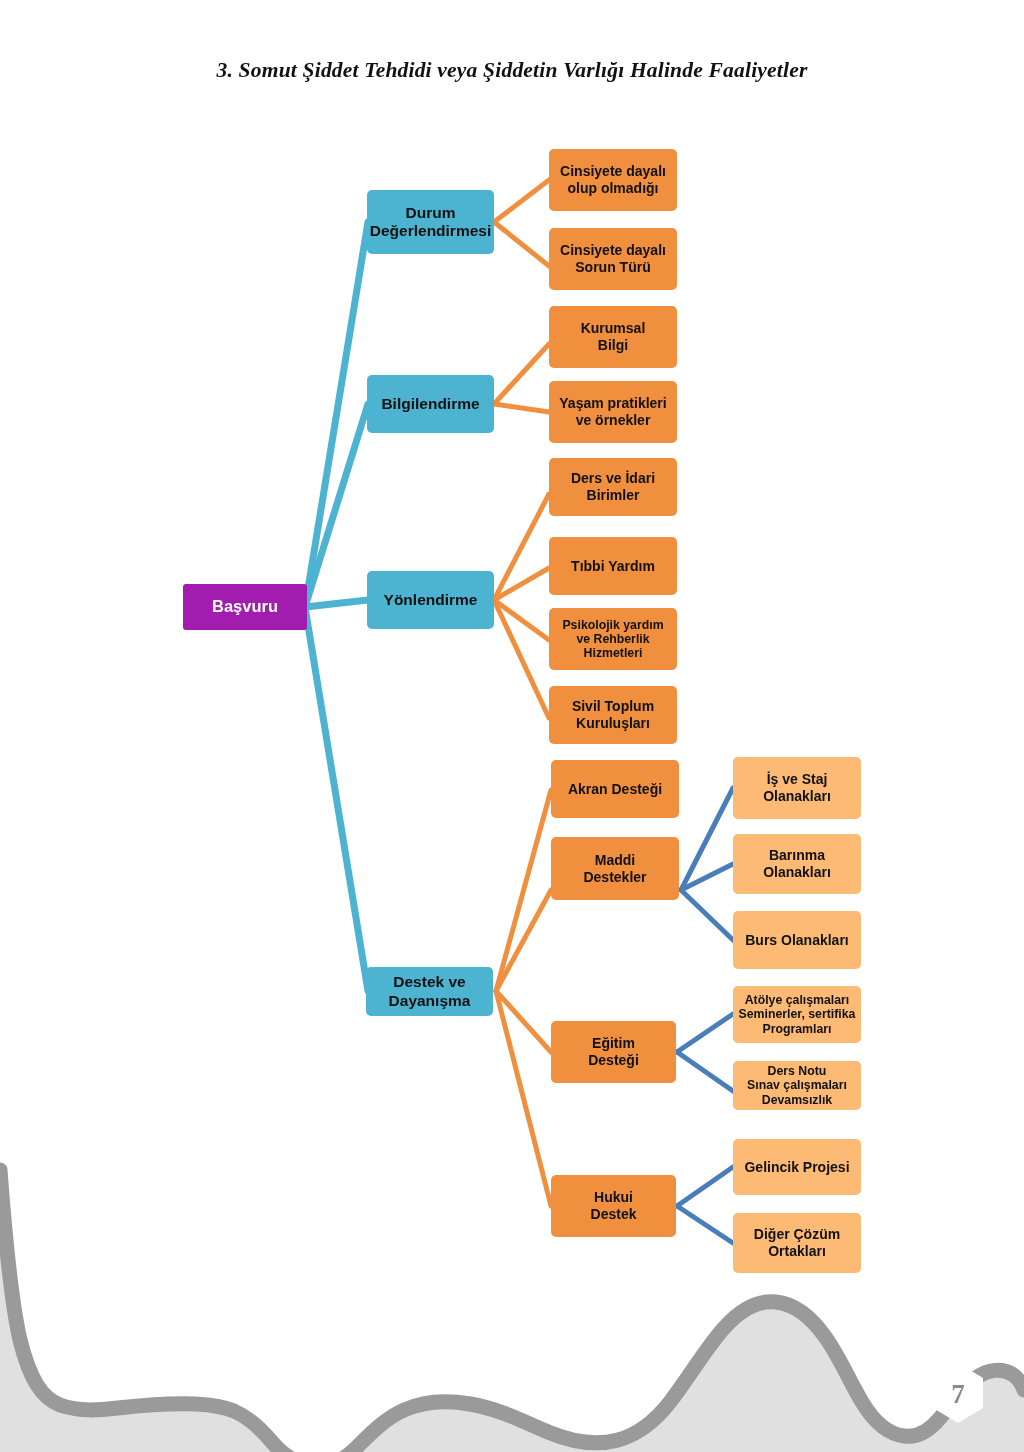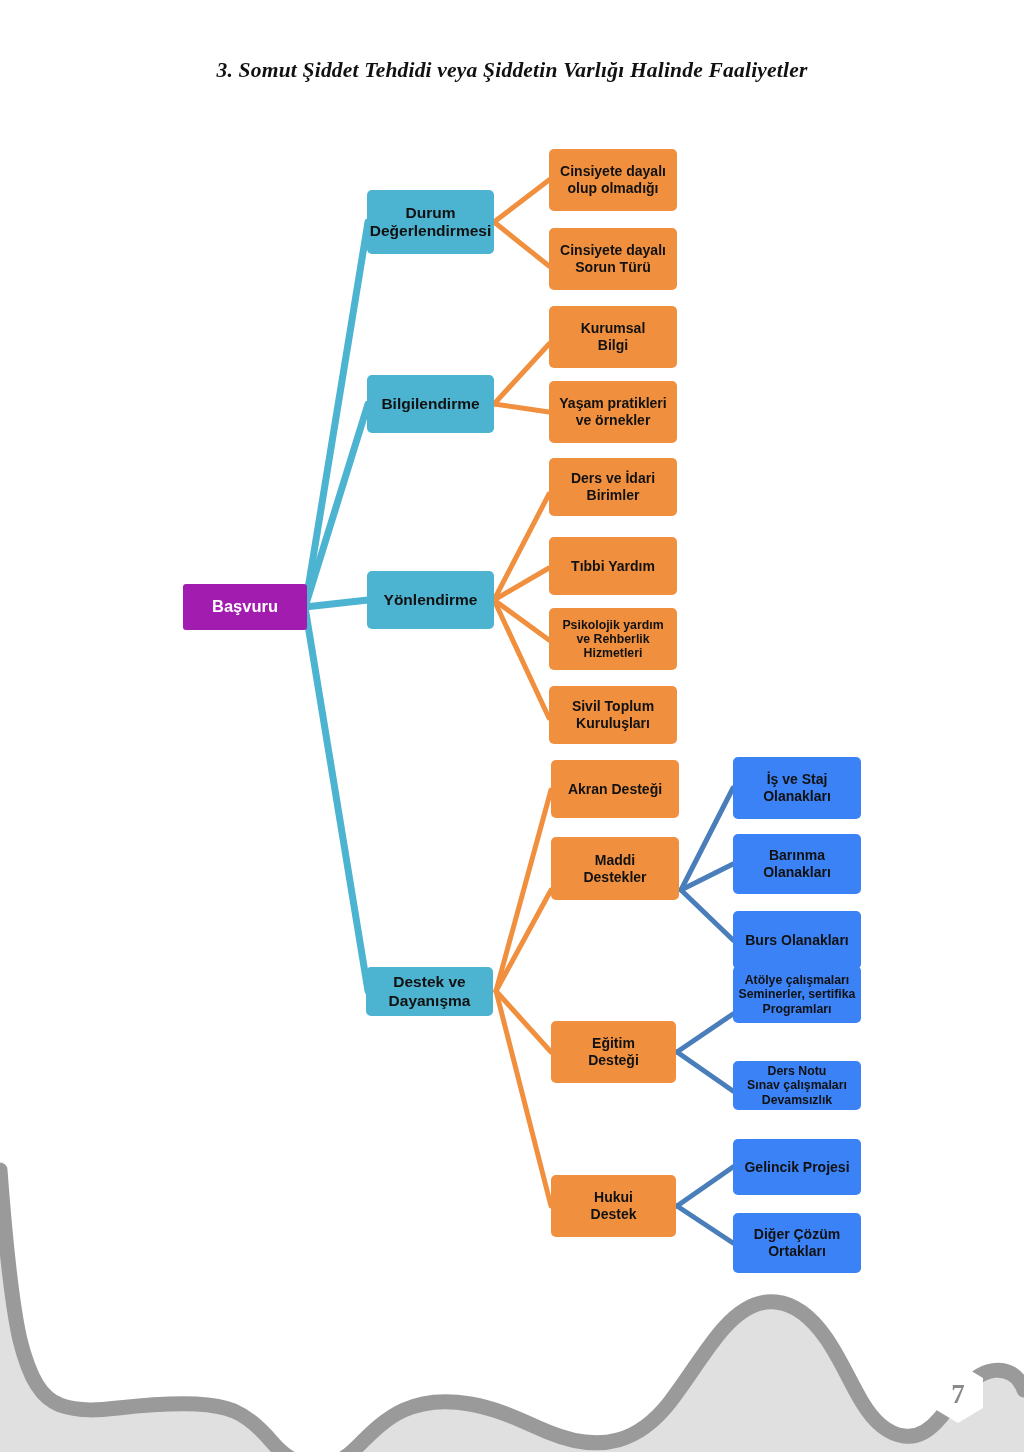--- a/index.html
+++ b/index.html
@@ -66,21 +66,21 @@
   }
   .node-l1 {
     background: #4CB3D1;
     font-size: 15.5px;
   }
   .node-l2 {
     background: #F0903F;
     font-size: 14px;
   }
   .node-l3 {
-    background: #3b82f6;
+    background: #fdba74;
     font-size: 14px;
   }
   .node-small {
     font-size: 12.3px;
     line-height: 1.16;
   }
   .node-text {
     display: block;
     white-space: pre-line;
   }
@@ -252,21 +252,21 @@
 
   <div class="node node-l3" style="left:733px; top:834px; width:128px; height:60px;">
     <span class="node-text">Barınma
 Olanakları</span>
   </div>
 
   <div class="node node-l3" style="left:733px; top:911px; width:128px; height:58px;">
     <span class="node-text">Burs Olanakları</span>
   </div>
 
-  <div class="node node-l3 node-small" style="left:733px; top:966px; width:128px; height:57px;">
+  <div class="node node-l3 node-small" style="left:733px; top:986px; width:128px; height:57px;">
     <span class="node-text">Atölye çalışmaları
 Seminerler, sertifika
 Programları</span>
   </div>
 
   <div class="node node-l3 node-small" style="left:733px; top:1061px; width:128px; height:49px;">
     <span class="node-text">Ders Notu
 Sınav çalışmaları
 Devamsızlık</span>
   </div>

